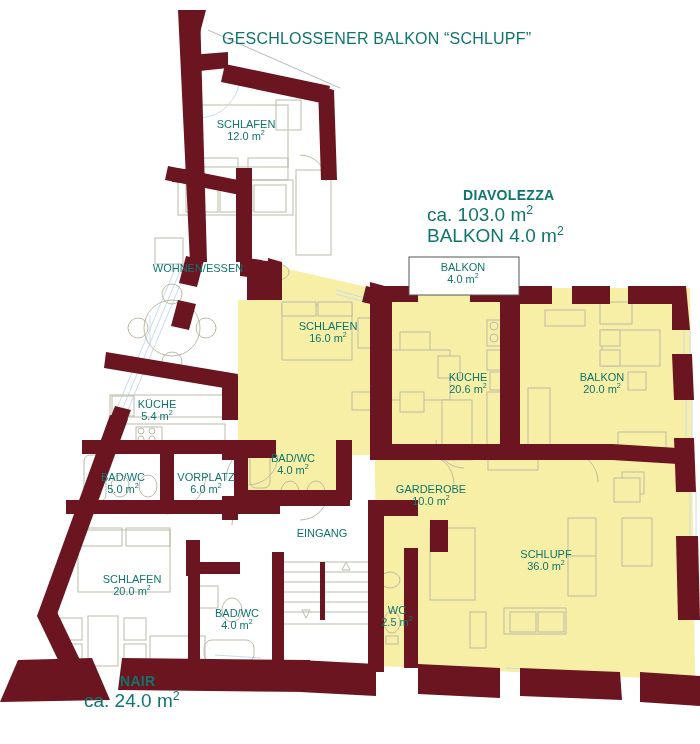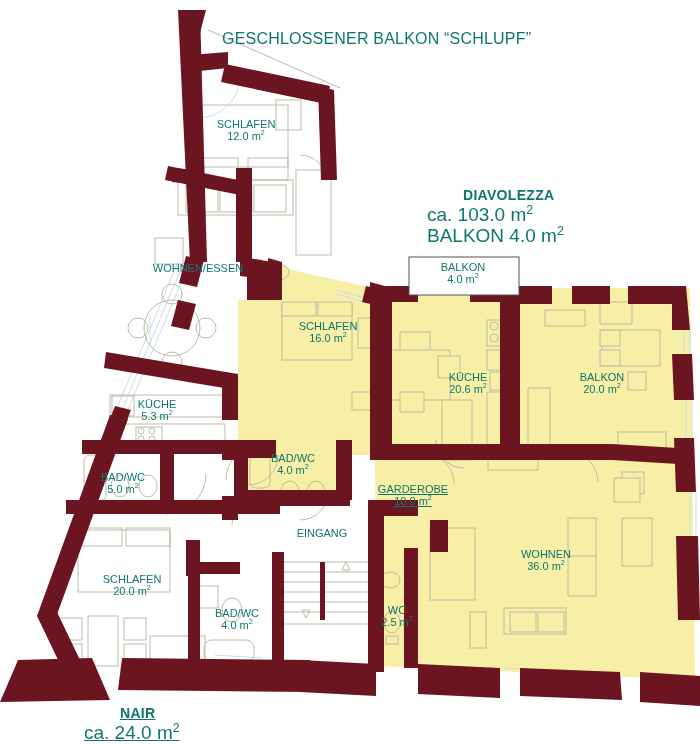--- a/index.html
+++ b/index.html
@@ -283,44 +283,48 @@
 
   <div class="lbl hdr" style="left:222px; top:30px;">GESCHLOSSENER BALKON “SCHLUPF”</div>
 
 
   <div class="lbl apt" style="left:427px; top:188px;">
     <span class="ttl">DIAVOLEZZA</span>
     <span class="sub"><span>ca. 103.0 m</span><sup>2</sup></span>
     <span class="sub"><span>BALKON 4.0 m</span><sup>2</sup></span>
   </div>
 
-  <div class="lbl apt" style="left:84px; top:706px;text-decoration:underline;">
+  <div class="lbl apt" style="left:84px; top:674px;">
     <span class="ttl">NAIR</span>
     <span class="sub"><span>ca. 24.0 m</span><sup>2</sup></span>
   </div>
 
   <div class="lbl room" style="left:198px; top:118px; width:96px;">
     <span class="nm">SCHLAFEN</span>
     <span class="ar"><span>12.0 m</span><sup>2</sup></span>
   </div>
 
   <div class="lbl room" style="left:124px; top:262px; width:148px;">
     <span class="nm">WOHNEN/ESSEN</span>
   </div>
 
   <div class="lbl room" style="left:120px; top:398px; width:74px;">
     <span class="nm">KÜCHE</span>
-    <span class="ar"><span>5.3 m</span><sup>2</sup></span>
+    <span class="ar"><span>5.4 m</span><sup>2</sup></span>
   </div>
 
   <div class="lbl room" style="left:82px; top:471px; width:82px;">
     <span class="nm">BAD/WC</span>
     <span class="ar"><span>5.0 m</span><sup>2</sup></span>
   </div>
 
+  <div class="lbl room" style="left:162px; top:471px; width:88px;">
+    <span class="nm">VORPLATZ</span>
+    <span class="ar"><span>6.0 m</span><sup>2</sup></span>
+  </div>
 
   <div class="lbl room" style="left:84px; top:573px; width:96px;">
     <span class="nm">SCHLAFEN</span>
     <span class="ar"><span>20.0 m</span><sup>2</sup></span>
   </div>
 
   <div class="lbl room" style="left:198px; top:607px; width:78px;">
     <span class="nm">BAD/WC</span>
     <span class="ar"><span>4.0 m</span><sup>2</sup></span>
   </div>
@@ -347,28 +351,28 @@
   <div class="lbl room" style="left:430px; top:371px; width:76px;">
     <span class="nm">KÜCHE</span>
     <span class="ar"><span>20.6 m</span><sup>2</sup></span>
   </div>
 
   <div class="lbl room" style="left:562px; top:371px; width:80px;">
     <span class="nm">BALKON</span>
     <span class="ar"><span>20.0 m</span><sup>2</sup></span>
   </div>
 
-  <div class="lbl room" style="left:359px; top:483px; width:108px;text-decoration:underline;">
+  <div class="lbl room" style="left:377px; top:483px; width:108px;">
     <span class="nm">GARDEROBE</span>
     <span class="ar"><span>10.0 m</span><sup>2</sup></span>
   </div>
 
   <div class="lbl room" style="left:373px; top:604px; width:48px;">
     <span class="nm">WC</span>
     <span class="ar"><span>2.5 m</span><sup>2</sup></span>
   </div>
 
   <div class="lbl room" style="left:500px; top:548px; width:92px;">
-    <span class="nm">WOHNEN</span>
+    <span class="nm">SCHLUPF</span>
     <span class="ar"><span>36.0 m</span><sup>2</sup></span>
   </div>
 
 </div>
 
 </body></html>

